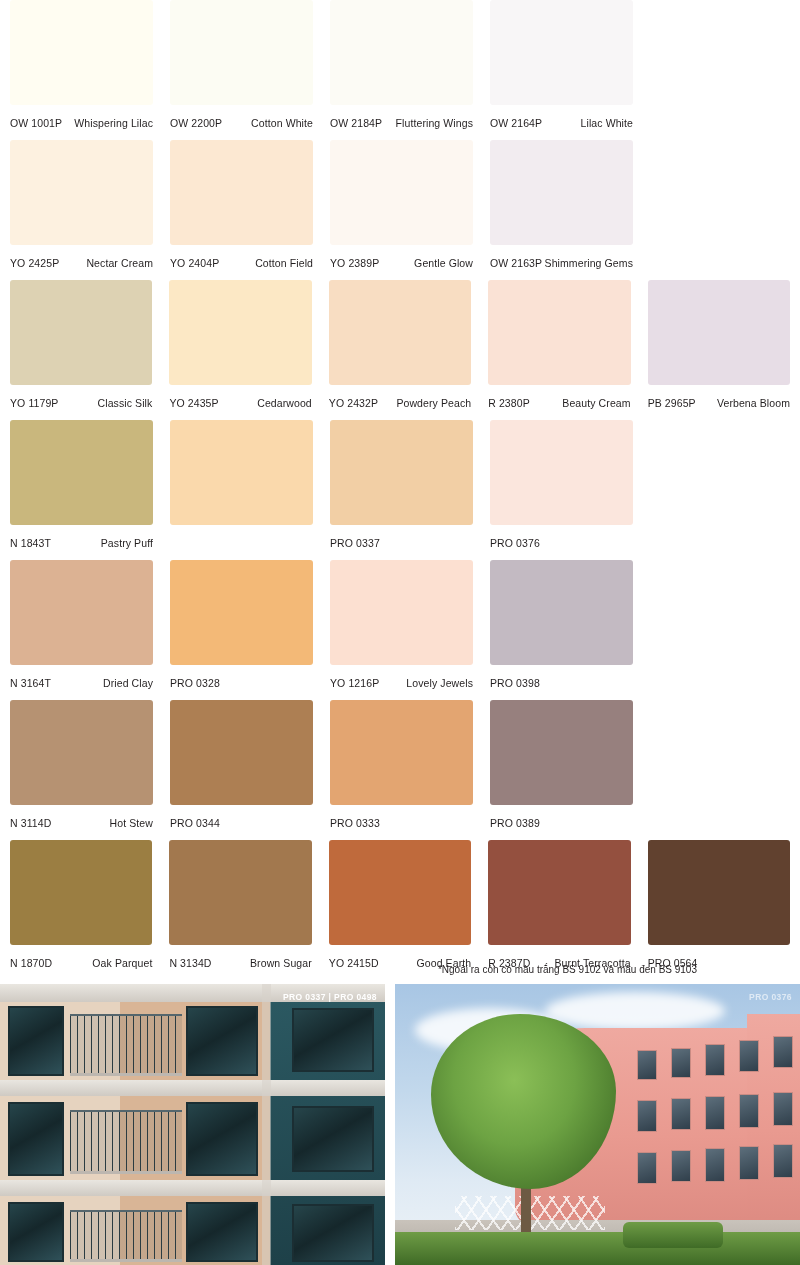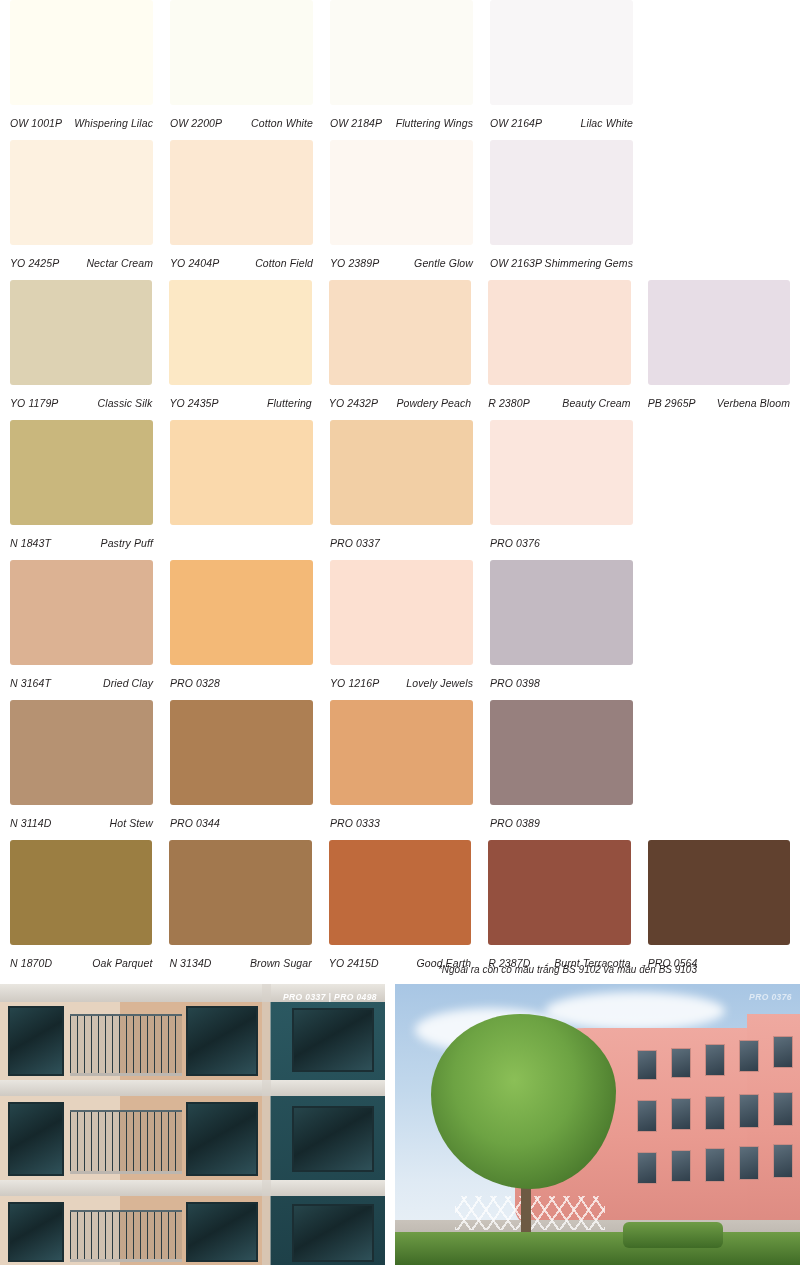--- a/index.html
+++ b/index.html
@@ -3,21 +3,21 @@
 <meta charset="utf-8">
 <style>
   * { box-sizing: border-box; margin: 0; padding: 0; }
   html, body {
     width: 800px;
     height: 1265px;
     background: #ffffff;
     font-family: "Liberation Sans", sans-serif;
     overflow: hidden;
   }
-  .page { position: relative; width: 709px; height: 1265px; background:#fff;font-style:italic; }
+  .page { position: relative; width: 709px; height: 1265px; background:#fff; }
 
   
   .grid {
     position: absolute;
     top: 0; left: 0;
     width: 800px;
     padding: 0 10px;
   }
   .row {
     display: flex;
@@ -234,21 +234,21 @@
         <div class="chip" style="background-color: rgb(221, 210, 179);"></div>
         <div class="caption">
           <span class="code">YO 1179P</span>
           <span class="nm">Classic Silk</span>
         </div>
       </div>
       <div class="cell">
         <div class="chip" style="background-color: rgb(252, 232, 197);"></div>
         <div class="caption">
           <span class="code">YO 2435P</span>
-          <span class="nm">Fluttering</span>
+          <span class="nm">Cedarwood</span>
         </div>
       </div>
       <div class="cell">
         <div class="chip" style="background-color: rgb(248, 221, 194);"></div>
         <div class="caption">
           <span class="code">YO 2432P</span>
           <span class="nm">Powdery Peach</span>
         </div>
       </div>
       <div class="cell">

